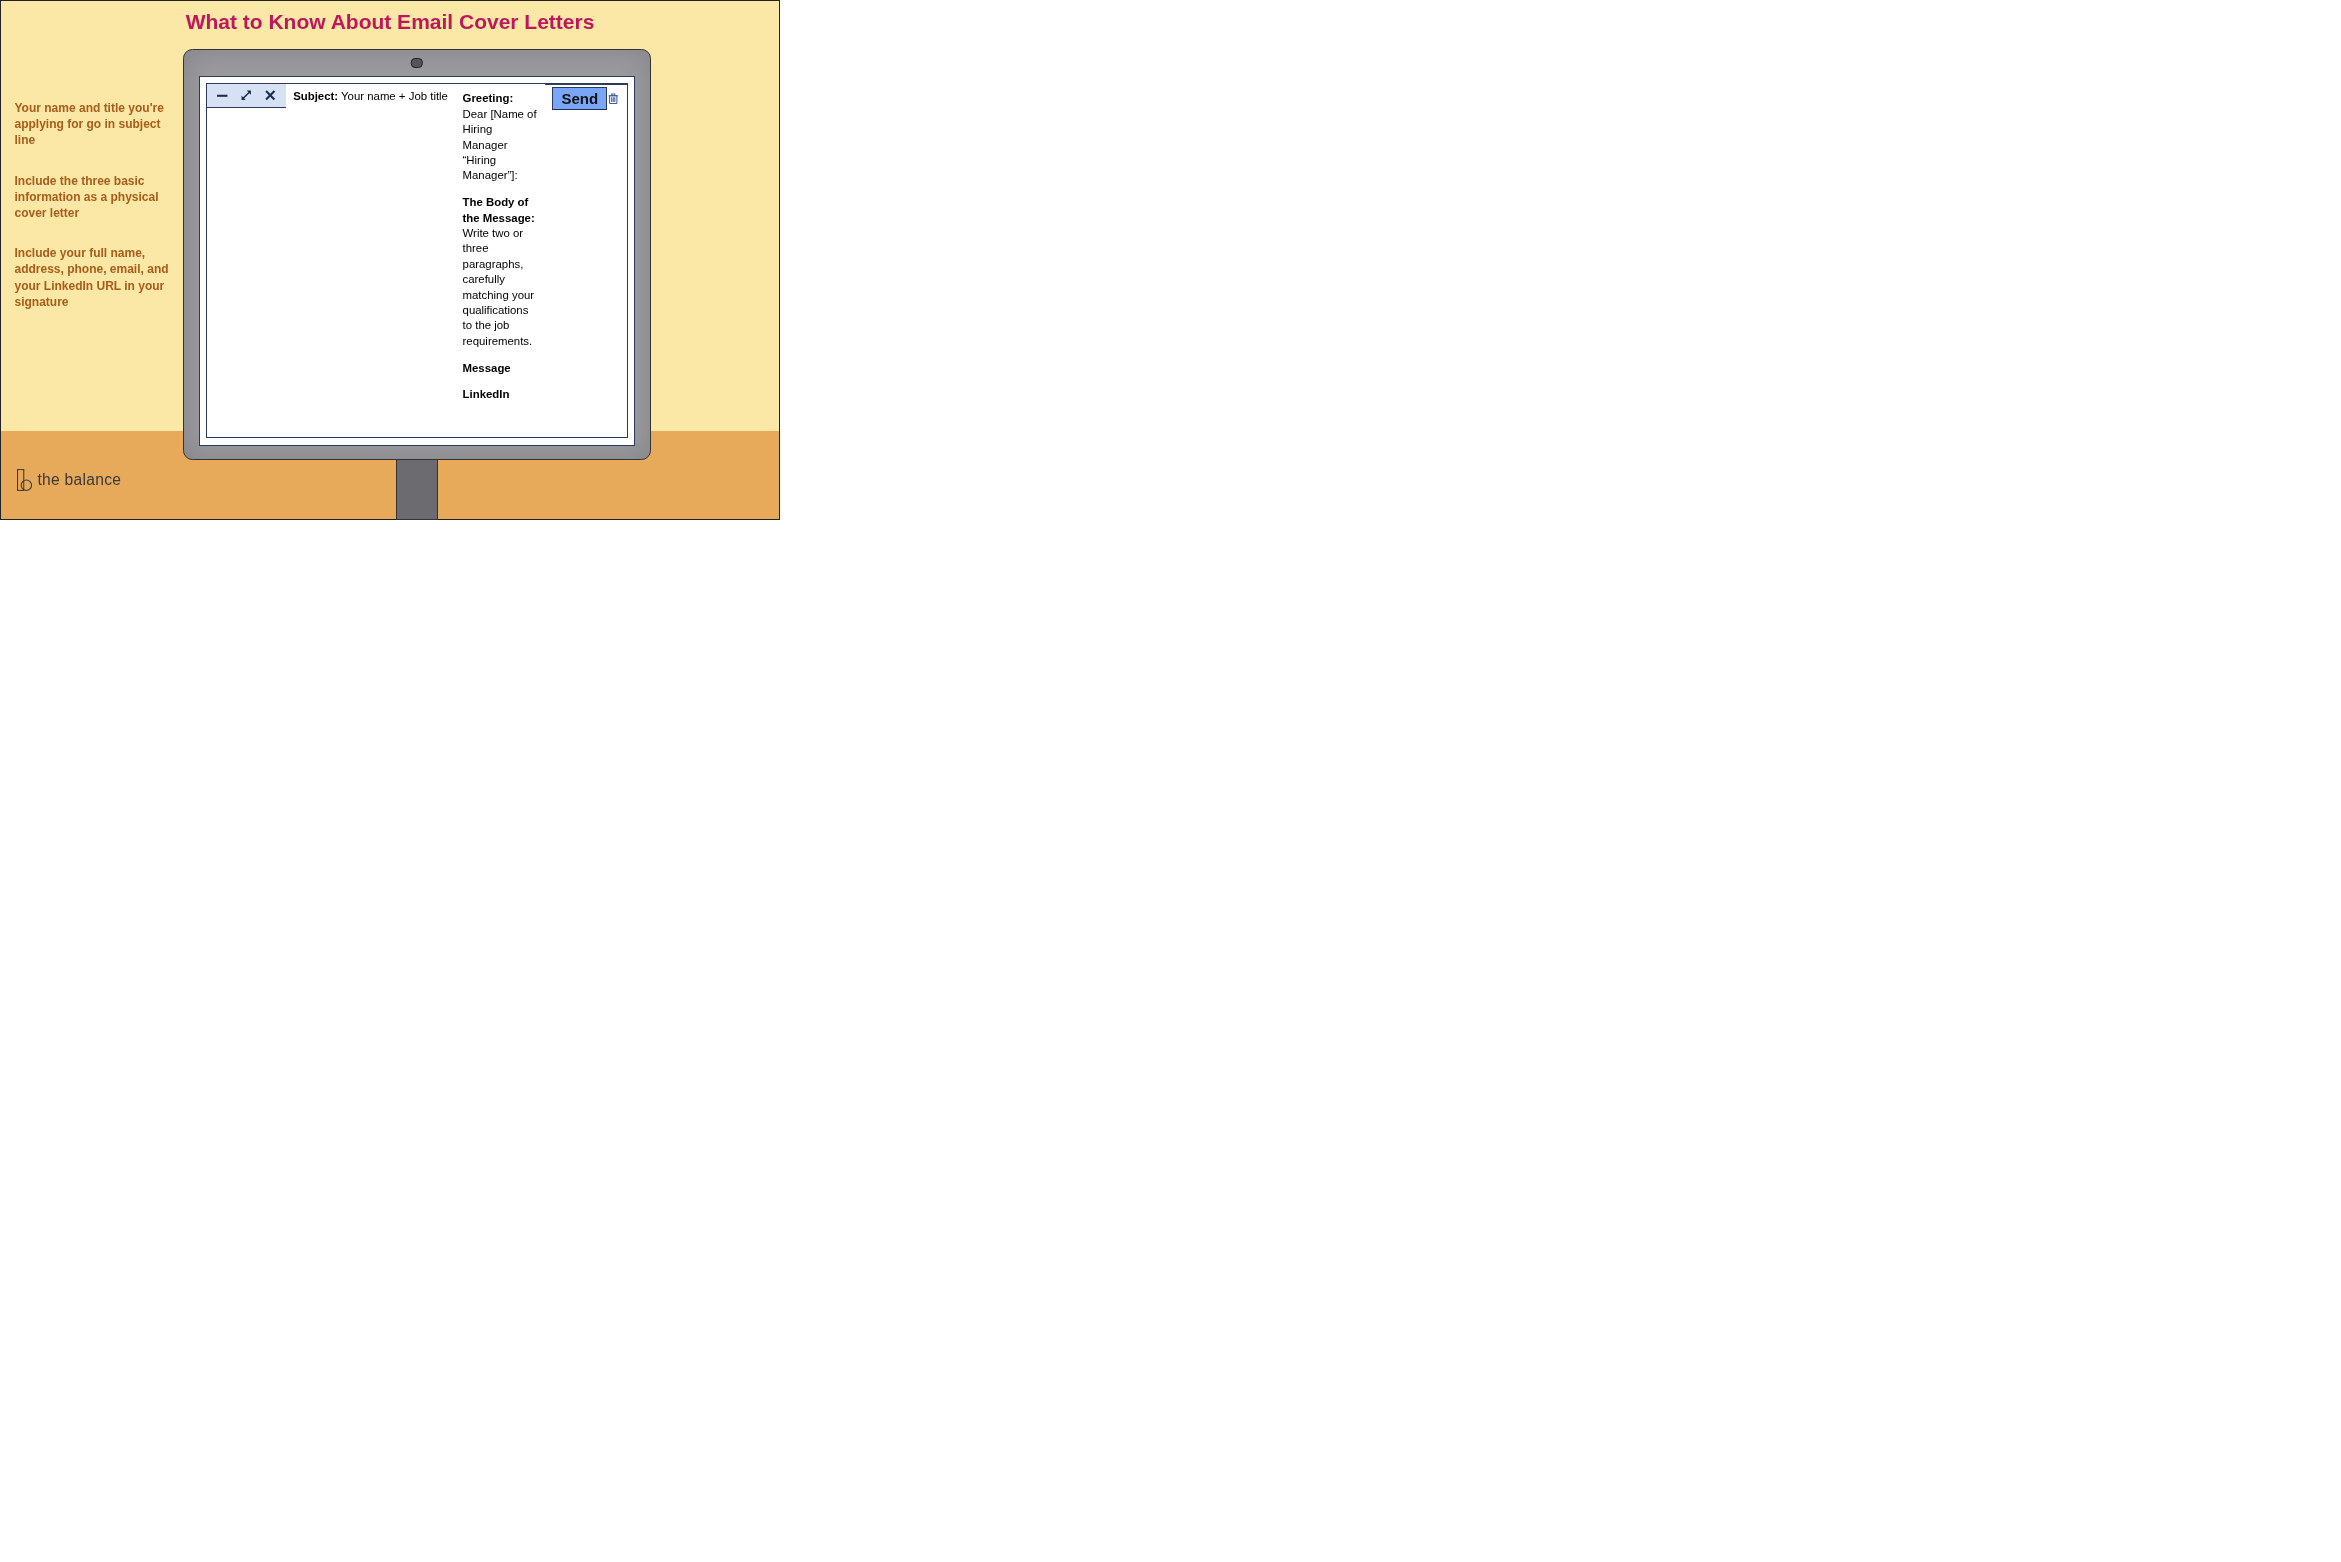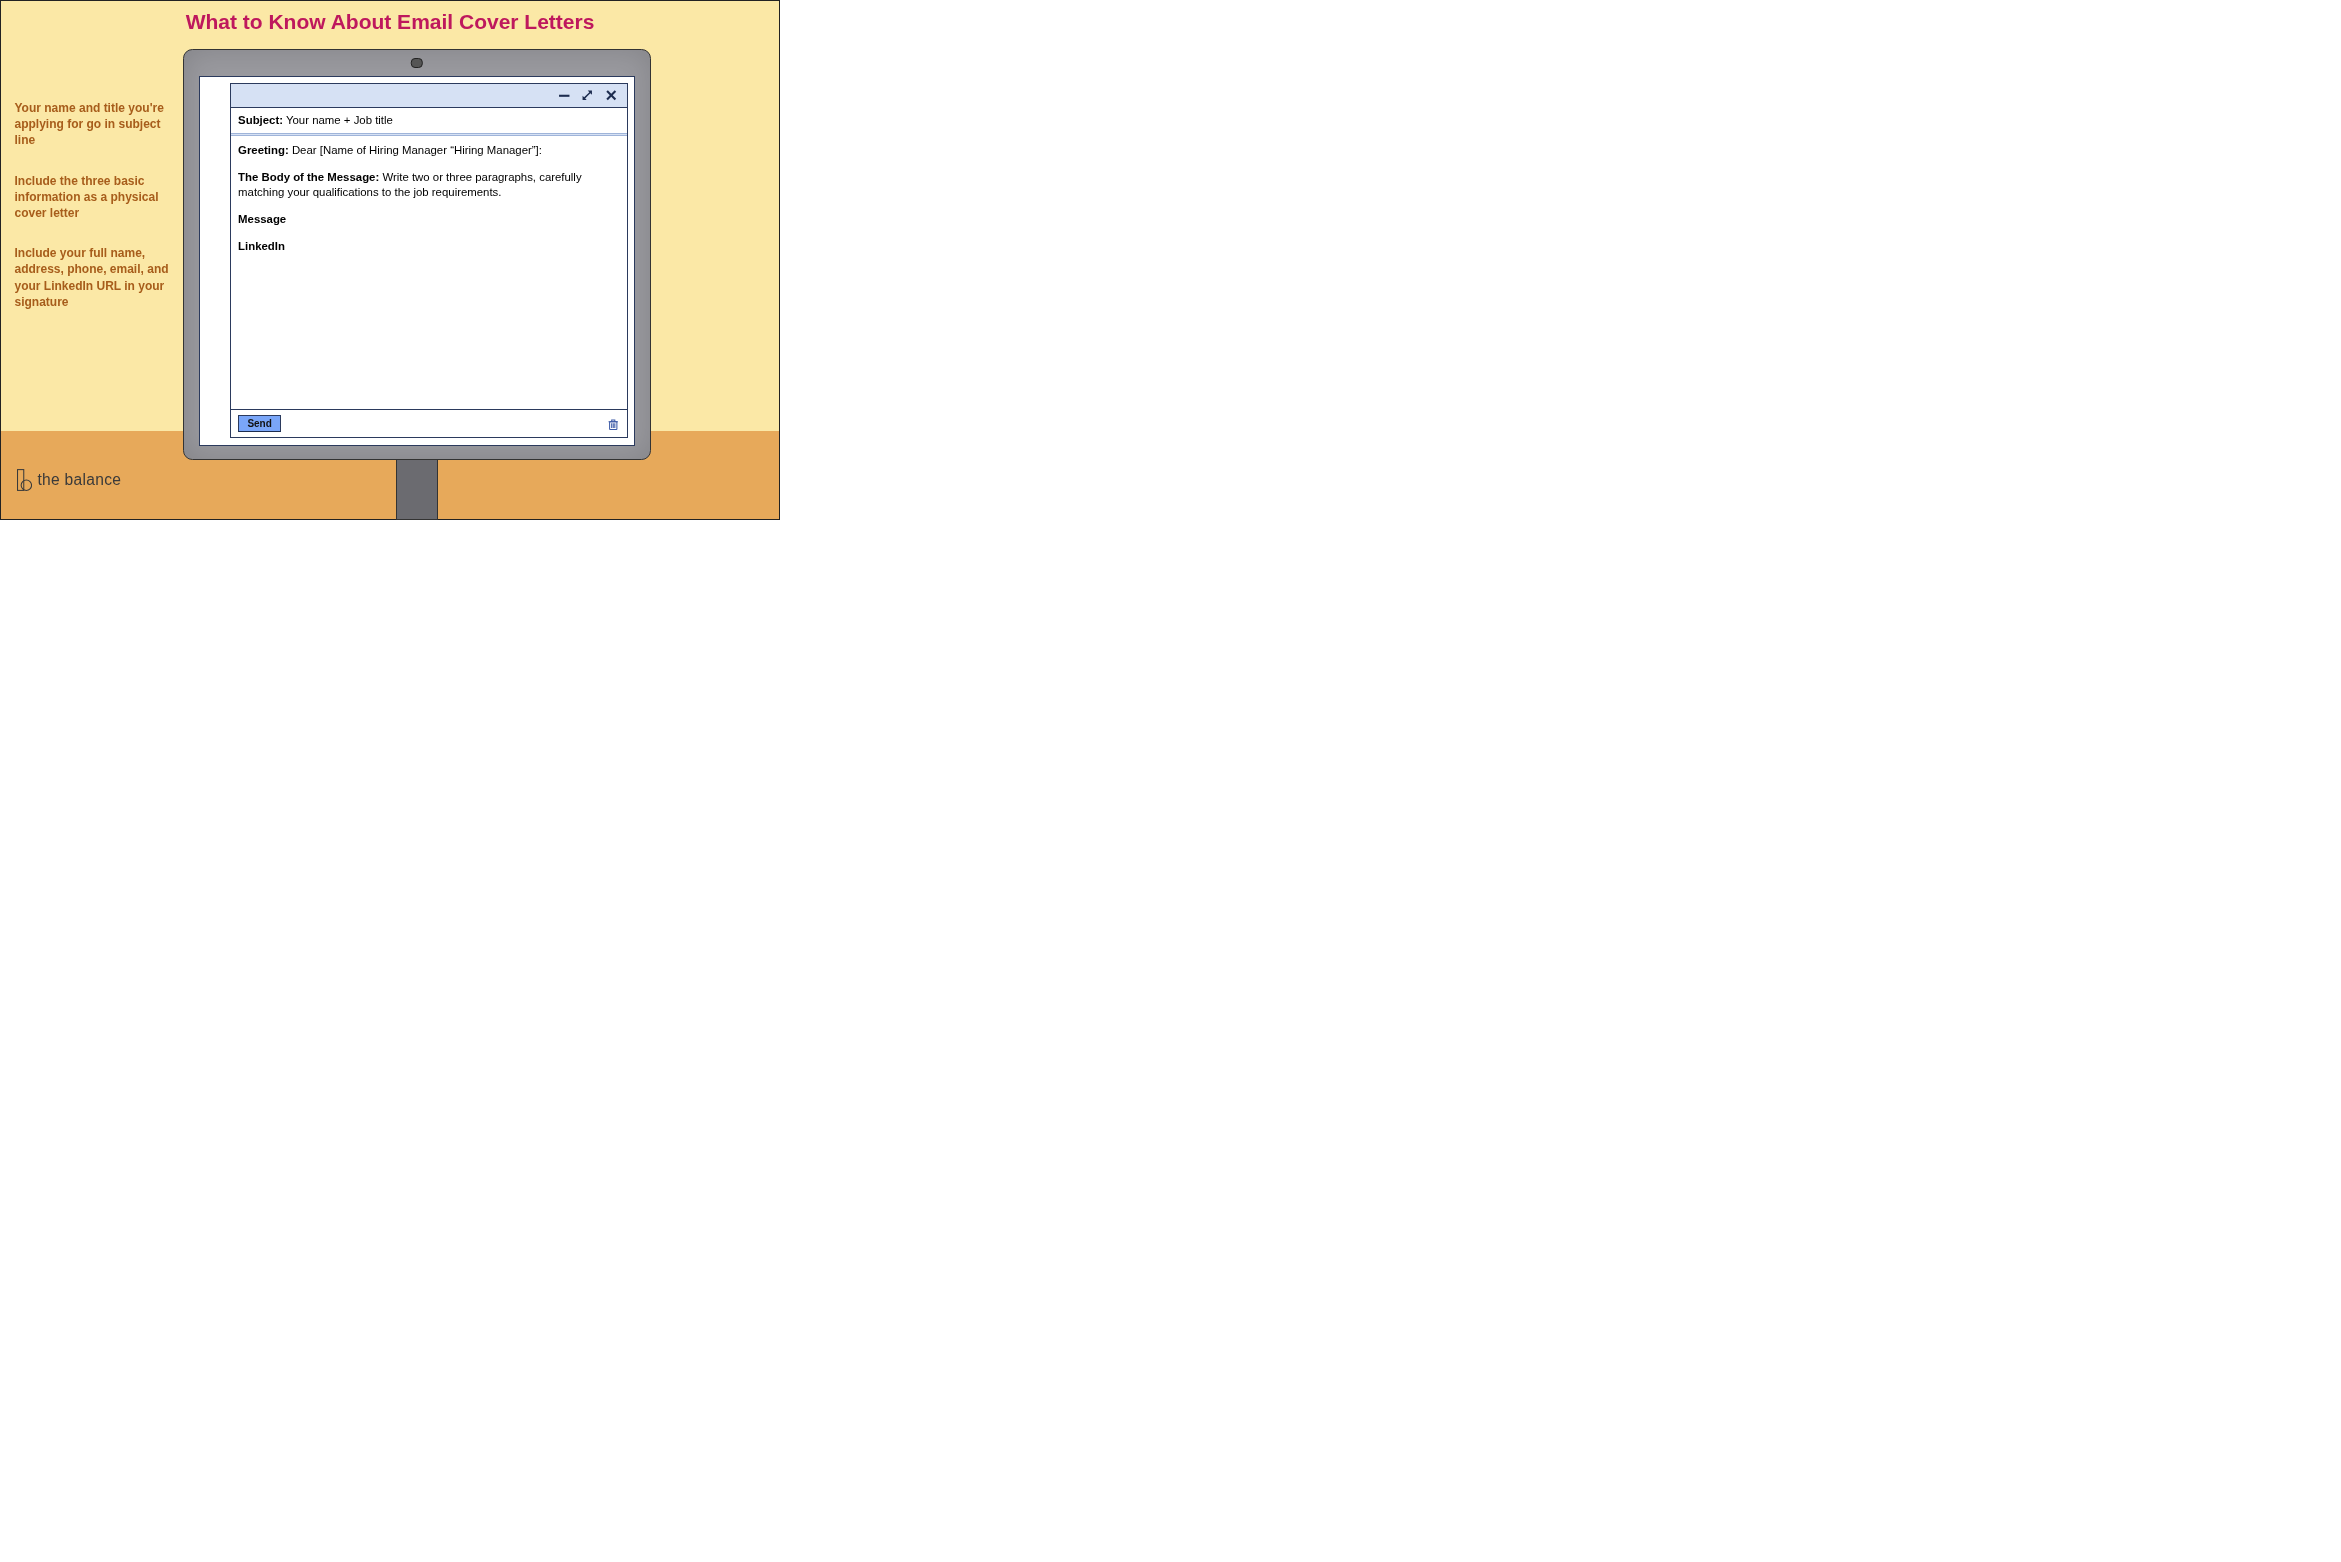--- a/index.html
+++ b/index.html
@@ -112,22 +112,21 @@
     top: 26px;
     bottom: 13.5px;
     background: #fff;
     border: 1px solid #2b3a5d;
   }
   .email-inner {
     position: absolute;
     inset: 6.2px;
     border: 1px solid #2b3a5d;
     display: flex;
-    flex-direction: column;
-    margin-left: 24px;
+    flex-direction: row;
   }
   .email-header {
     background: #d6e1f4;
     height: 24px;
     display: flex;
     align-items: center;
     justify-content: flex-end;
     padding: 0 9.4px;
     gap: 11.4px;
     border-bottom: 1px solid #2b3a5d;
@@ -158,21 +157,21 @@
     align-items: center;
     justify-content: space-between;
     padding: 0 7.3px;
   }
   .send-btn {
     background: #7aa6f8;
     border: 0.5px solid #2b3a5d;
     border-bottom: 1.6px solid #1d2c4f;
     color: #111;
     font-weight: 700;
-    font-size: 10px;
+    font-size: 15px;
     padding: 2.1px 8.3px;
     cursor: pointer;
   }
   
   .logo {
     position: absolute;
     left: 15.6px;
     bottom: 28px;
     display: flex;
     align-items: center;

